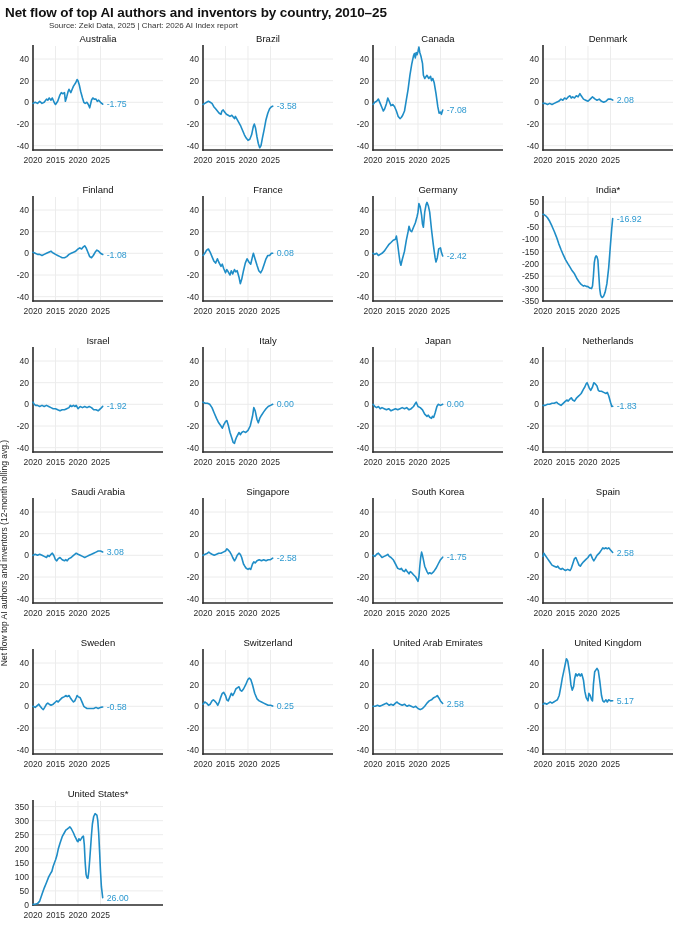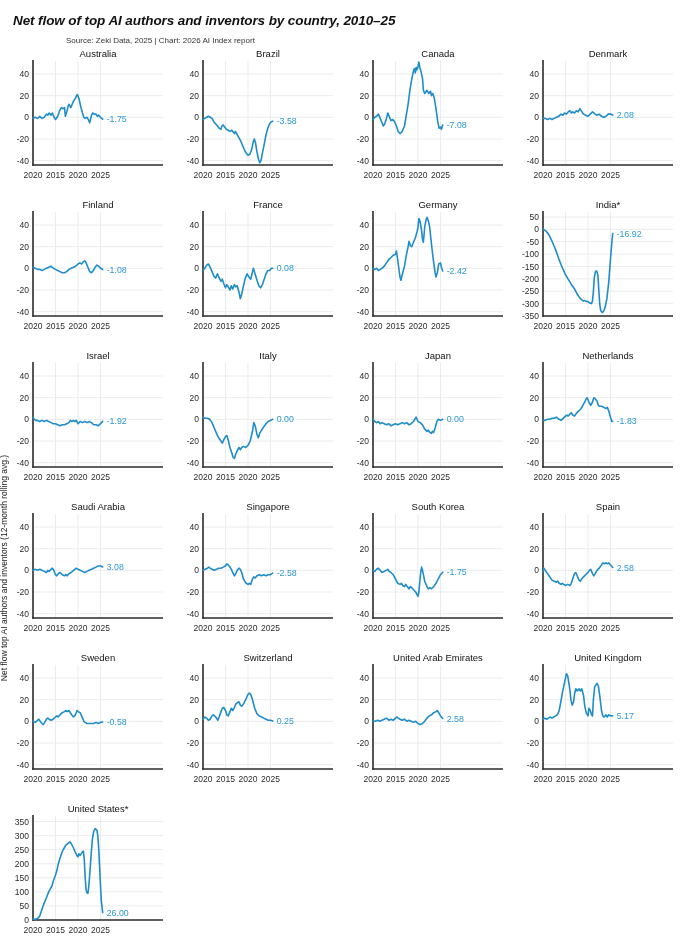--- a/index.html
+++ b/index.html
@@ -1,19 +1,19 @@
 <!DOCTYPE html>
 <html><head>
 <meta charset="utf-8">
 <style>
   html,body{margin:0;padding:0;background:#fff;}
   body{width:680px;height:941px;overflow:hidden;font-family:"Liberation Sans",sans-serif;-webkit-font-smoothing:antialiased;}
   header{padding:5px 0 0 5px;}
-  h1{margin:8px;font-size:13.5px;line-height:15px;font-weight:bold;color:#111;letter-spacing:-0.1px;font-style:italic;}
-  .source{margin:1px 0 0 17px;font-size:8px;color:#333;padding-left:44px;}
+  h1{margin:0;font-size:13.5px;line-height:15px;font-weight:bold;color:#111;letter-spacing:-0.1px;}
+  .source{margin:1px 0 0 0;font-size:8px;color:#333;padding-left:44px;}
   main{position:relative;margin-top:3px;}
   .ylabel{position:absolute;left:-196px;top:515px;width:400px;text-align:center;
           transform:rotate(-90deg);font-size:8.5px;color:#222;pointer-events:none;}
   .grid{display:grid;grid-template-columns:repeat(4,170px);}
   .panel{margin:0;width:170px;height:151px;}
   .panel svg{display:block;}
   svg text{font-family:"Liberation Sans",sans-serif;}
   .tick{font-size:8.5px;fill:#2b2b2b;}
   .ptitle{font-size:9.5px;fill:#111;}
   .vlabel{font-size:8.8px;}

